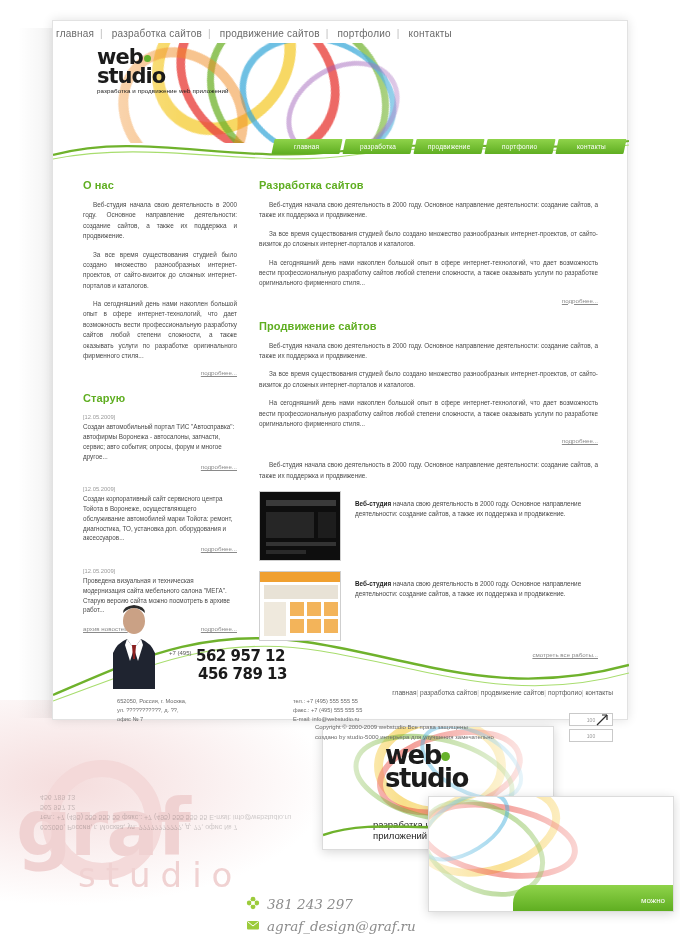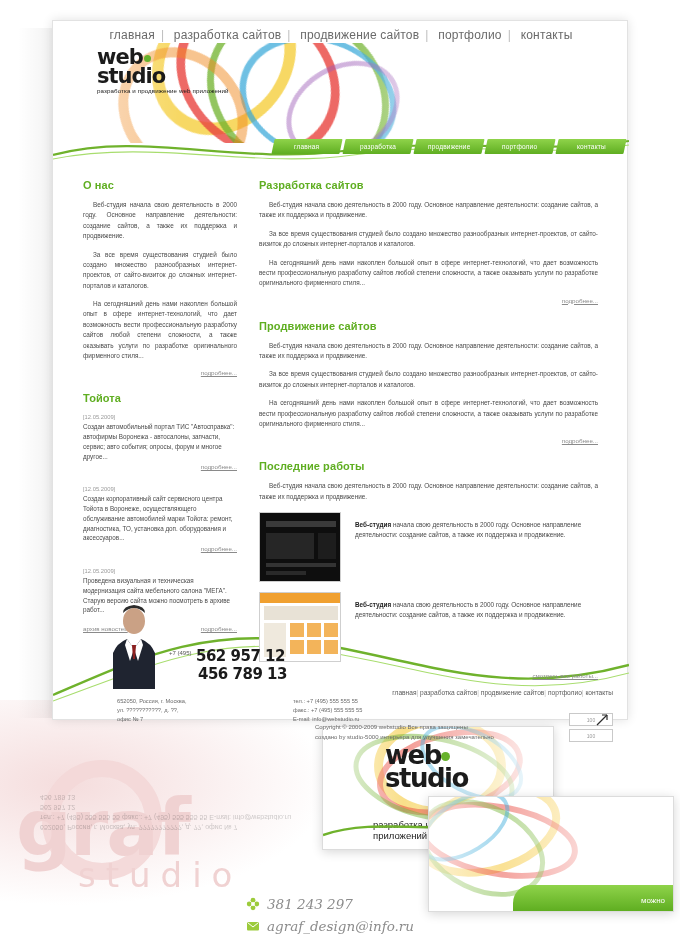--- a/index.html
+++ b/index.html
@@ -76,23 +76,23 @@
   .page-shadow-l {
     position: absolute;
     left: 18px; top: 28px;
     width: 40px; height: 690px;
     background: linear-gradient(90deg, rgba(255,255,255,0), rgba(0,0,0,.06));
   }
 
   
   .topnav {
     height: 22px;
-    padding: 7px 14px 0 16px;
-    text-align: center;
-    font-size: 12px;
+    padding: 7px 14px 0 0;
+    text-align: left;
+    font-size: 10px;
     color: #6a6a6a;
     letter-spacing: .2px;
   }
   .topnav span { padding: 0 3px; }
   .topnav .sep { color: #bdbdbd; }
 
   
   .header-art {
     position: relative;
     height: 100px;
@@ -299,21 +299,21 @@
   .card-logo .cl1 { font-size: 26px; letter-spacing:-1.5px; line-height:21px;}
   .card-logo .cl2 { font-size: 26px; letter-spacing:-1.5px; line-height:25px;}
   .card-logo .cdot { display:inline-block; width:9px;height:9px;border-radius:50%;background:#67b22c;vertical-align:middle;}
   .card-tag { position:absolute; left:50px; top:92px; font-size:9.5px; color:#1b1b1b; }
   .card-btn {
     position:absolute; right:8px; bottom:6px; color:#fff; font-size:8px;
   }
 
   
   .contact-bottom { position:absolute; left:246px; top:896px; z-index:9;}
-  .contact-row { display:flex; align-items:center; margin-bottom:6px; }
+  .contact-row { display:flex; margin-bottom:6px; }
   .contact-ico {
     width:14px; height:14px; margin-right:7px; flex:0 0 auto;
     display:flex; align-items:center; justify-content:center;
   }
   .contact-txt {
     font-family:"DejaVu Serif", serif;
     font-style: italic;
     font-size: 13.5px;
     color: #8c8c8c;
   }
@@ -384,21 +384,21 @@
 
     <div class="content">
 
       <div class="col-left">
         <h2 class="sec">О нас</h2>
         <p class="body">Веб-студия начала свою деятельность в 2000 году. Основное направление деятельности: создание сайтов, а также их поддержка и продвижение.</p>
         <p class="body">За все время существования студией было создано множество разнообразных интернет-проектов, от сайто-визиток до сложных интернет-порталов и каталогов.</p>
         <p class="body">На сегодняшний день нами накоплен большой опыт в сфере интернет-технологий, что дает возможность вести профессиональную разработку сайтов любой степени сложности, а также оказывать услуги по разработке оригинального фирменного стиля...</p>
         <div class="more">подробнее...</div>
 
-        <h2 class="sec">Тойота</h2>
+        <h2 class="sec">Старую</h2>
 
         <div>
           <div class="news-date">[12.05.2009]</div>
           <p class="news-text">Создан автомобильный портал ТИС "Автосправка": автофирмы Воронежа - автосалоны, запчасти, сервис; авто события; опросы, форум и многое другое...</p>
           <div class="more">подробнее...</div>
         </div>
 
         <div>
           <div class="news-date">[12.05.2009]</div>
           <p class="news-text">Создан корпоративный сайт сервисного центра Тойота в Воронеже, осуществляющего обслуживание автомобилей марки Тойота: ремонт, диагностика, ТО, установка доп. оборудования и аксессуаров...</p>
@@ -422,21 +422,20 @@
         <p class="body">За все время существования студией было создано множество разнообразных интернет-проектов, от сайто-визиток до сложных интернет-порталов и каталогов.</p>
         <p class="body">На сегодняшний день нами накоплен большой опыт в сфере интернет-технологий, что дает возможность вести профессиональную разработку сайтов любой степени сложности, а также оказывать услуги по разработке оригинального фирменного стиля...</p>
         <div class="more">подробнее...</div>
 
         <h2 class="sec">Продвижение сайтов</h2>
         <p class="body">Веб-студия начала свою деятельность в 2000 году. Основное направление деятельности: создание сайтов, а также их поддержка и продвижение.</p>
         <p class="body">За все время существования студией было создано множество разнообразных интернет-проектов, от сайто-визиток до сложных интернет-порталов и каталогов.</p>
         <p class="body">На сегодняшний день нами накоплен большой опыт в сфере интернет-технологий, что дает возможность вести профессиональную разработку сайтов любой степени сложности, а также оказывать услуги по разработке оригинального фирменного стиля...</p>
         <div class="more">подробнее...</div>
 
-        <h2 class="sec">Последние работы</h2>
         <p class="body">Веб-студия  начала свою деятельность в 2000 году. Основное направление деятельности: создание сайтов, а также их поддержка и продвижение.</p>
 
         <div class="work-row">
           <div class="thumb dark">
             <div class="bar" style="left:6px;top:8px;width:70px;height:6px;background:#3a3a3a;"></div>
             <div class="bar" style="left:6px;top:20px;width:48px;height:26px;background:#262626;"></div>
             <div class="bar" style="left:58px;top:20px;width:18px;height:26px;background:#1d1d1d;"></div>
             <div class="bar" style="left:6px;top:50px;width:70px;height:4px;background:#333;"></div>
             <div class="bar" style="left:6px;top:58px;width:40px;height:4px;background:#2a2a2a;"></div>
           </div>
@@ -579,17 +578,17 @@
       </div>
       <div class="contact-txt">381 243 297</div>
     </div>
     <div class="contact-row">
       <div class="contact-ico">
         <svg viewBox="0 0 14 14" width="14" height="14">
           <rect x="1" y="3" width="12" height="8.4" rx="1" fill="#9ccb3b"></rect>
           <path d="M1.6,3.6 L7,8 L12.4,3.6" stroke="#ffffff" stroke-width="1" fill="none"></path>
         </svg>
       </div>
-      <div class="contact-txt">agraf_design@info.ru</div>
+      <div class="contact-txt">agraf_design@graf.ru</div>
     </div>
   </div>
 
 </div>
 
 </body></html>

